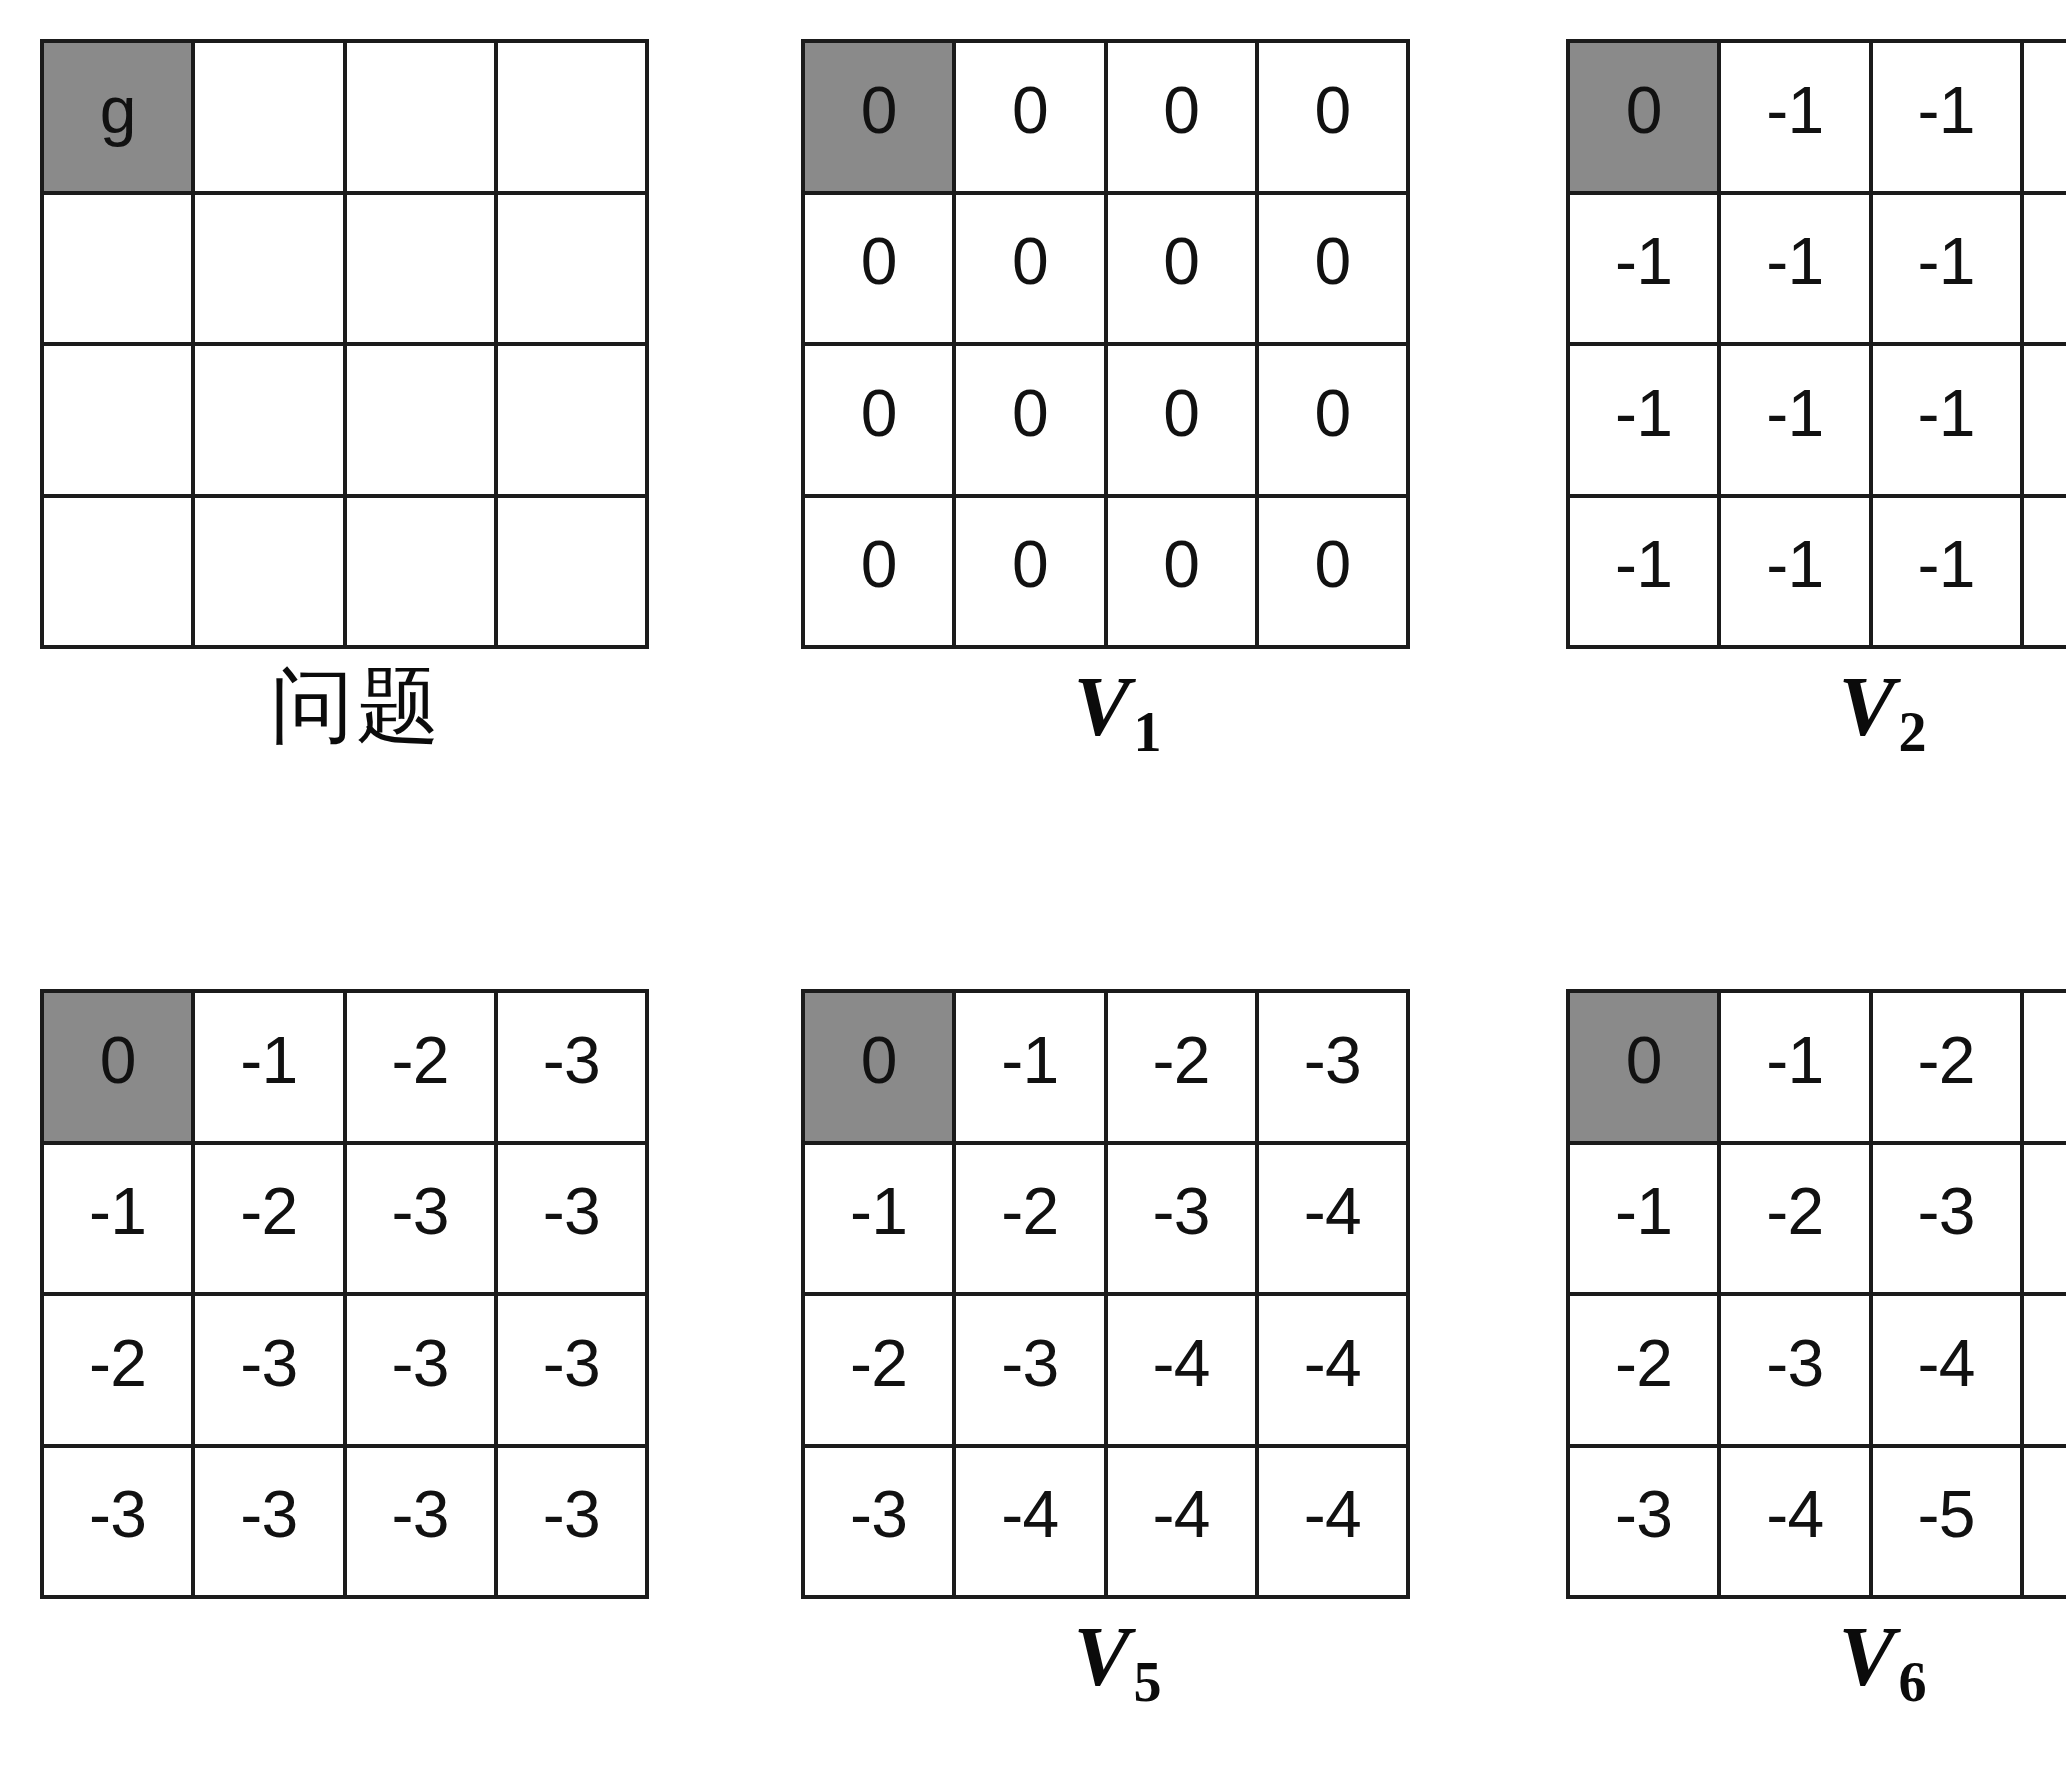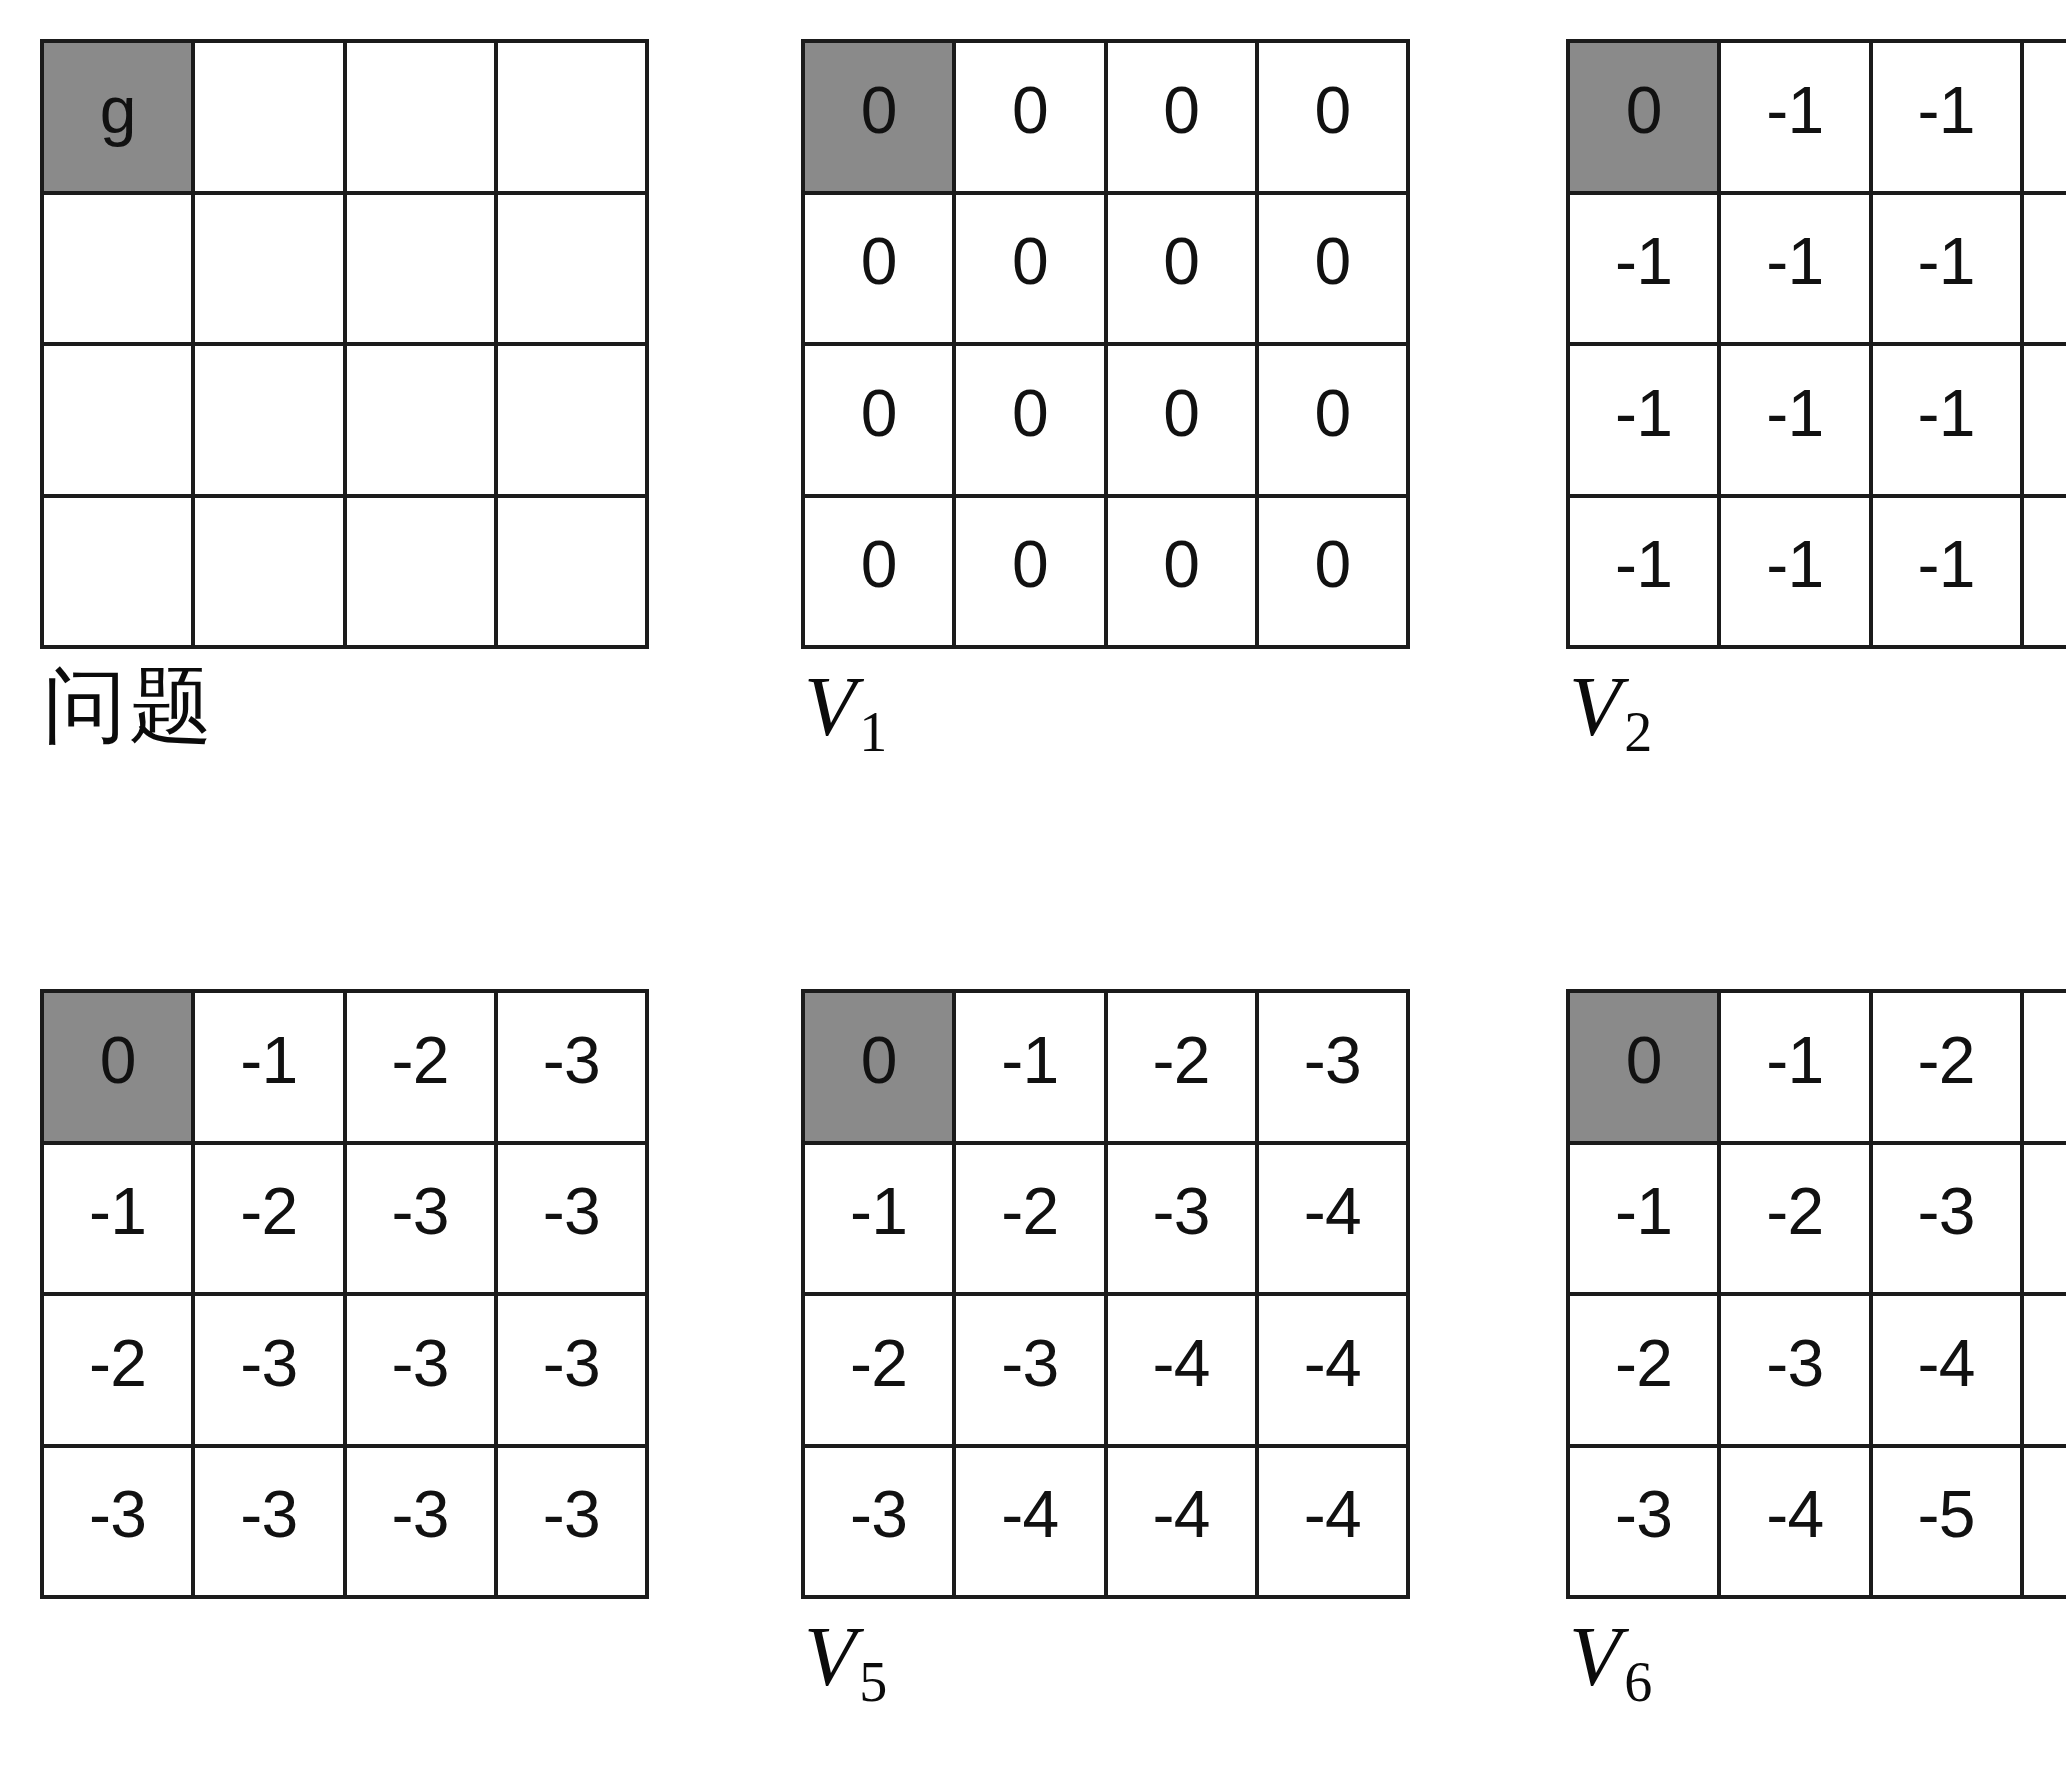--- a/index.html
+++ b/index.html
@@ -52,30 +52,31 @@
     text-align: center;
     font-family: "Liberation Sans", sans-serif;
     font-size: 66px;
     line-height: 1;
     color: #111111;
     letter-spacing: -0.8px;
   }
 
   .caption {
     position: absolute;
-    left: 3px;
+    left: 12px;
     width: 609px;
     top: 625px;
+    text-align: center;
     color: #0b0b0b;
     white-space: nowrap;
   }
 
   .caption-math {
     font-family: "Liberation Serif", serif;
-    font-weight: normal;
+    font-weight: bold;
     font-style: italic;
     font-size: 85px;
     line-height: 1;
     margin-top: 44px;
   }
 
   .caption-math .sub {
     font-style: normal;
     font-size: 0.66em;
     vertical-align: -0.28em;

